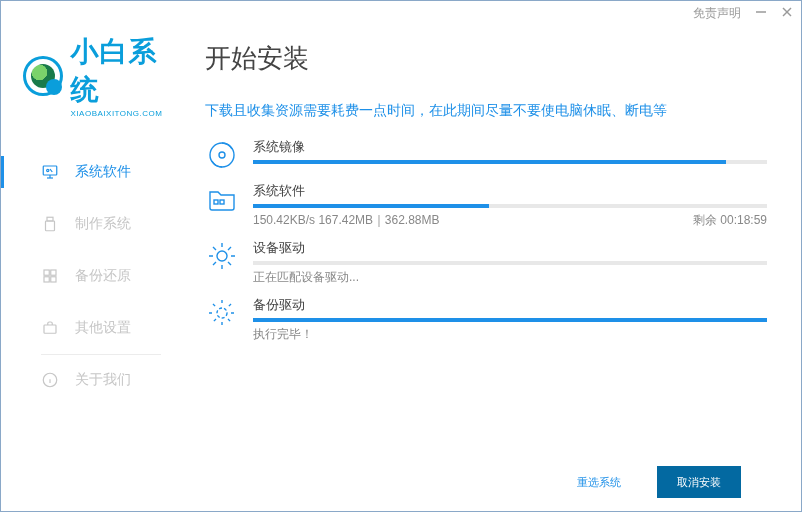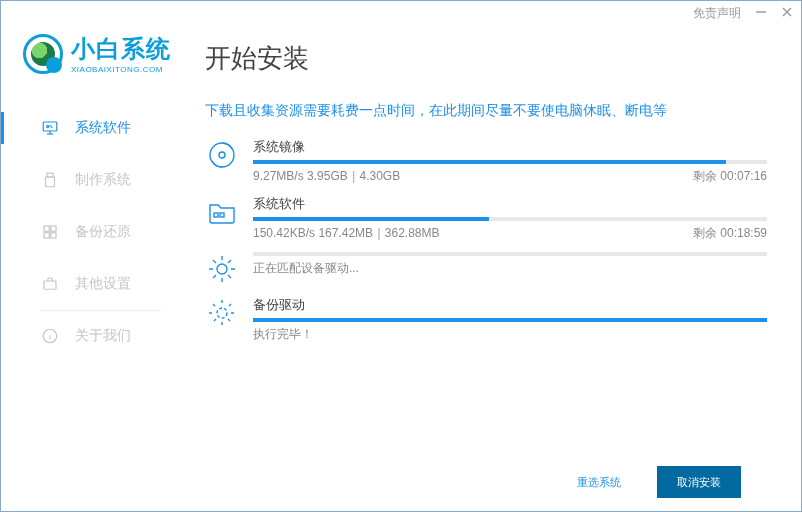--- a/index.html
+++ b/index.html
@@ -46,21 +46,21 @@
     width: 24px; height: 24px; border-radius: 50%;
     background: radial-gradient(circle at 35% 35%, #7bd36b 0 35%, #1a7a4a 36% 100%);
   }
   .logo-mark::after {
     content: "";
     position: absolute; right: -2px; bottom: -2px;
     width: 16px; height: 16px; border-radius: 50%;
     background: #0a9edb;
   }
   .logo-text { display: flex; flex-direction: column; }
-  .logo-cn { font-size: 24px; font-weight: bold; color: #0a9edb; letter-spacing: 1px; }
+  .logo-cn { font-size: 28px; font-weight: bold; color: #0a9edb; letter-spacing: 1px; }
   .logo-en { font-size: 8px; color: #0a9edb; letter-spacing: 0.5px; }
 
   .nav { list-style: none; }
   .nav li {
     display: flex; align-items: center;
     height: 52px;
     padding-left: 40px;
     gap: 16px;
     font-size: 14px;
     color: #c6c6c6;
@@ -215,24 +215,20 @@
                 <path d="M6 22 a12 12 0 0 0 10 6"></path>
               </svg>
           </div>
           <div class="task-body">
             <div class="task-head">
                 <span class="task-name">系统镜像</span>
               </div>
             <div class="bar">
                 <div class="bar-fill" style="width:92%"></div>
               </div>
-            <div class="task-meta">
-              <span>9.27MB/s 3.95GB｜4.30GB</span>
-              <span>剩余 00:07:16</span>
-            </div>
           </div>
         </div>
 
         <div class="task">
           <div class="task-icon">
             <svg viewBox="0 0 32 32">
                 <path d="M4 9 h8 l3 3 h13 v13 a2 2 0 0 1-2 2 H6 a2 2 0 0 1-2-2 Z"></path>
                 <rect x="8" y="17" width="4" height="4"></rect>
                 <rect x="14" y="17" width="4" height="4"></rect>
               </svg>
@@ -252,20 +248,23 @@
         </div>
 
         <div class="task">
           <div class="task-icon">
             <svg viewBox="0 0 32 32">
                 <circle cx="16" cy="16" r="5"></circle>
                 <path d="M16 3 v4 M16 25 v4 M3 16 h4 M25 16 h4 M7 7 l3 3 M22 22 l3 3 M25 7 l-3 3 M10 22 l-3 3"></path>
               </svg>
           </div>
           <div class="task-body">
+            <div class="task-head">
+                <span class="task-name">设备驱动</span>
+              </div>
             <div class="bar">
                 <div class="bar-fill" style="width:0%"></div>
               </div>
             <div class="task-meta">
               <span>正在匹配设备驱动...</span>
               <span></span>
             </div>
           </div>
         </div>
 

